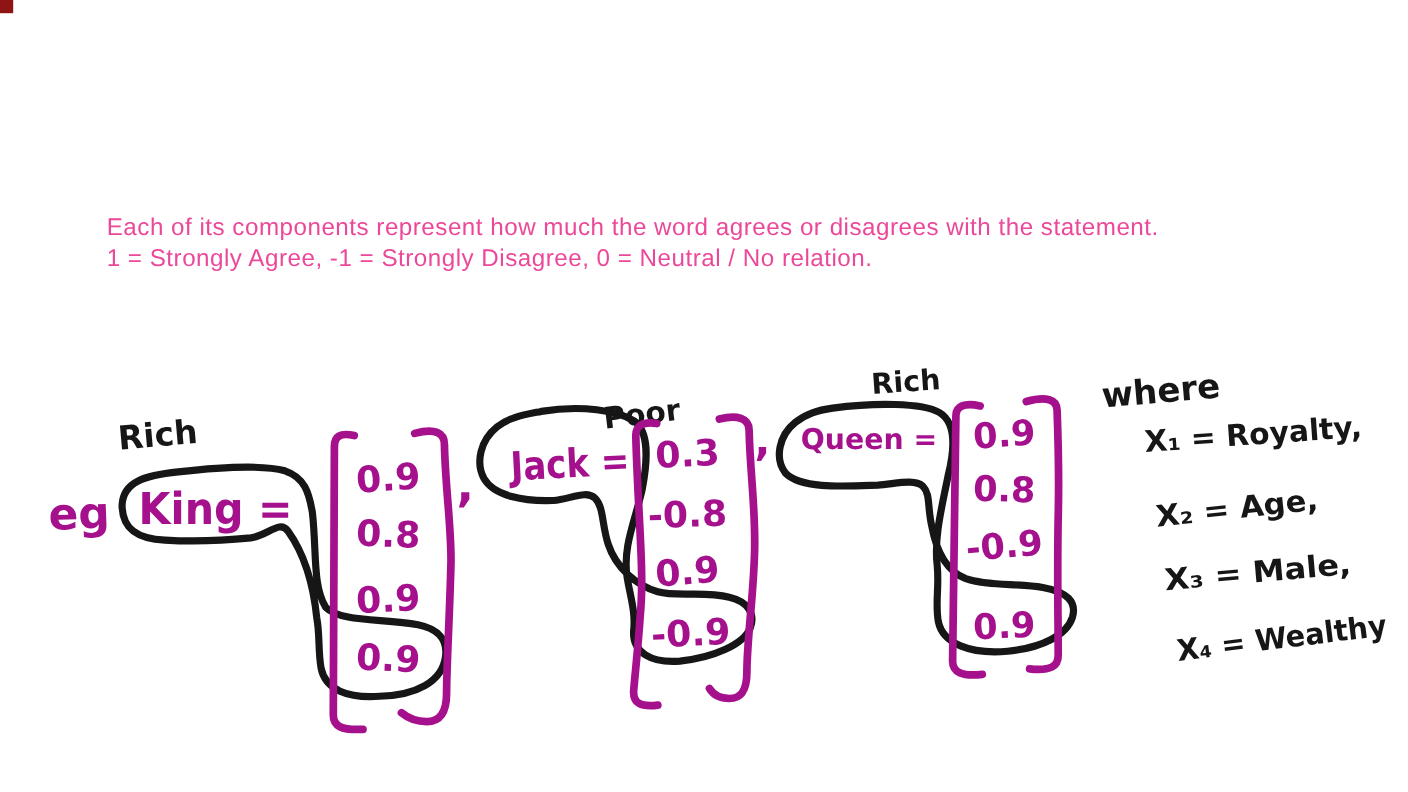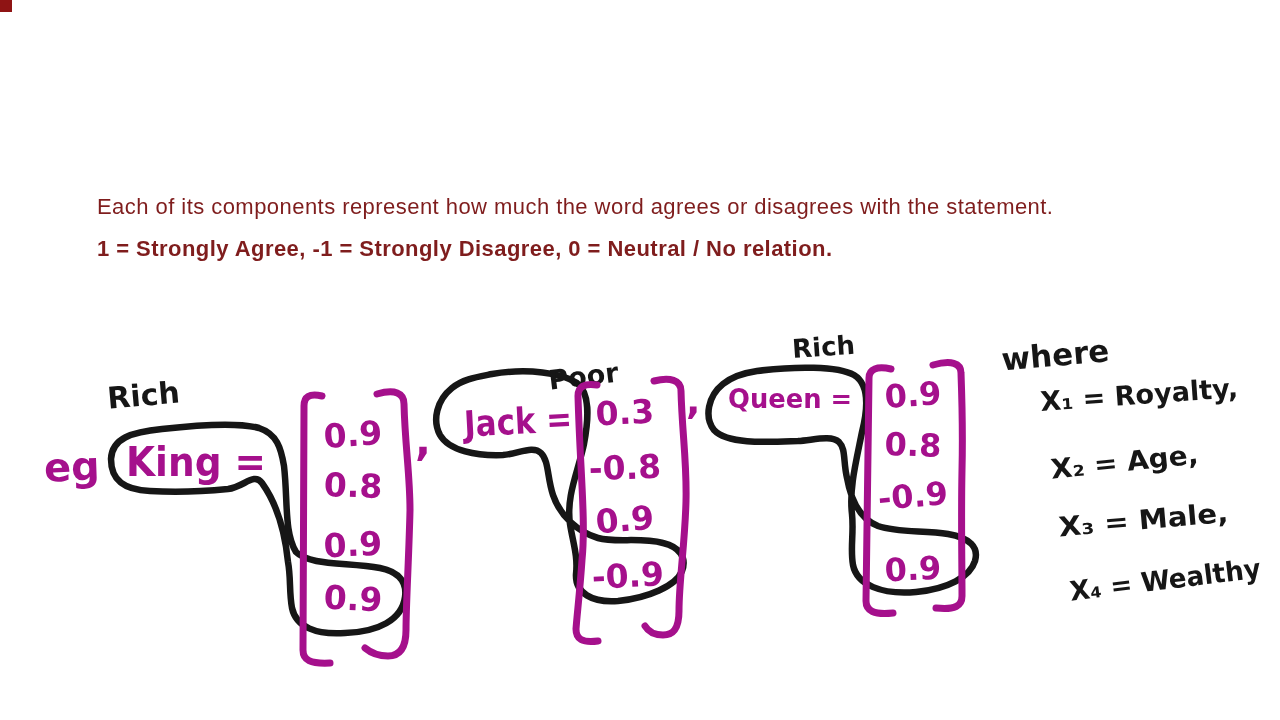--- a/index.html
+++ b/index.html
@@ -6,23 +6,23 @@
   body{width:1280px;height:720px;position:relative;overflow:hidden;
        font-family:"Liberation Sans",sans-serif;}
   .slide{position:absolute;inset:0;background:#ffffff;}
   .corner-marker{position:absolute;left:0;top:0;width:12px;height:12px;
        background:var(--marker,#8F1414);}
   .title{position:absolute;left:96px;top:71px;margin:0;
        font:700 56px/62px "Liberation Sans",sans-serif;
        letter-spacing:-2px;color:#0e0e0e;}
   .bodyline{position:absolute;left:97px;margin:0;white-space:nowrap;
        font:400 22px/24px "Liberation Sans",sans-serif;
-       letter-spacing:0.45px;color:#7f1d1d;}
+       letter-spacing:0.45px;color:#ec4899;}
   .bodyline.l1{top:195px;}
-  .bodyline.l2{top:237px;font-weight:bold;}
+  .bodyline.l2{top:223px;}
   svg.ink{position:absolute;left:0;top:0;width:1280px;height:720px;}
   .ks{fill:none;stroke:var(--ink-black,#161616);stroke-width:6.5;
       stroke-linecap:round;stroke-linejoin:round;}
   .ms{fill:none;stroke:var(--ink-magenta,#A5108C);stroke-width:7;
       stroke-linecap:round;stroke-linejoin:round;}
   .kt{fill:var(--ink-black,#161616);}
   .mt{fill:var(--ink-magenta,#A5108C);}
   .hw{font-family:"DejaVu Sans",sans-serif;font-weight:700;}
   .vc{text-anchor:middle;}
 </style>

